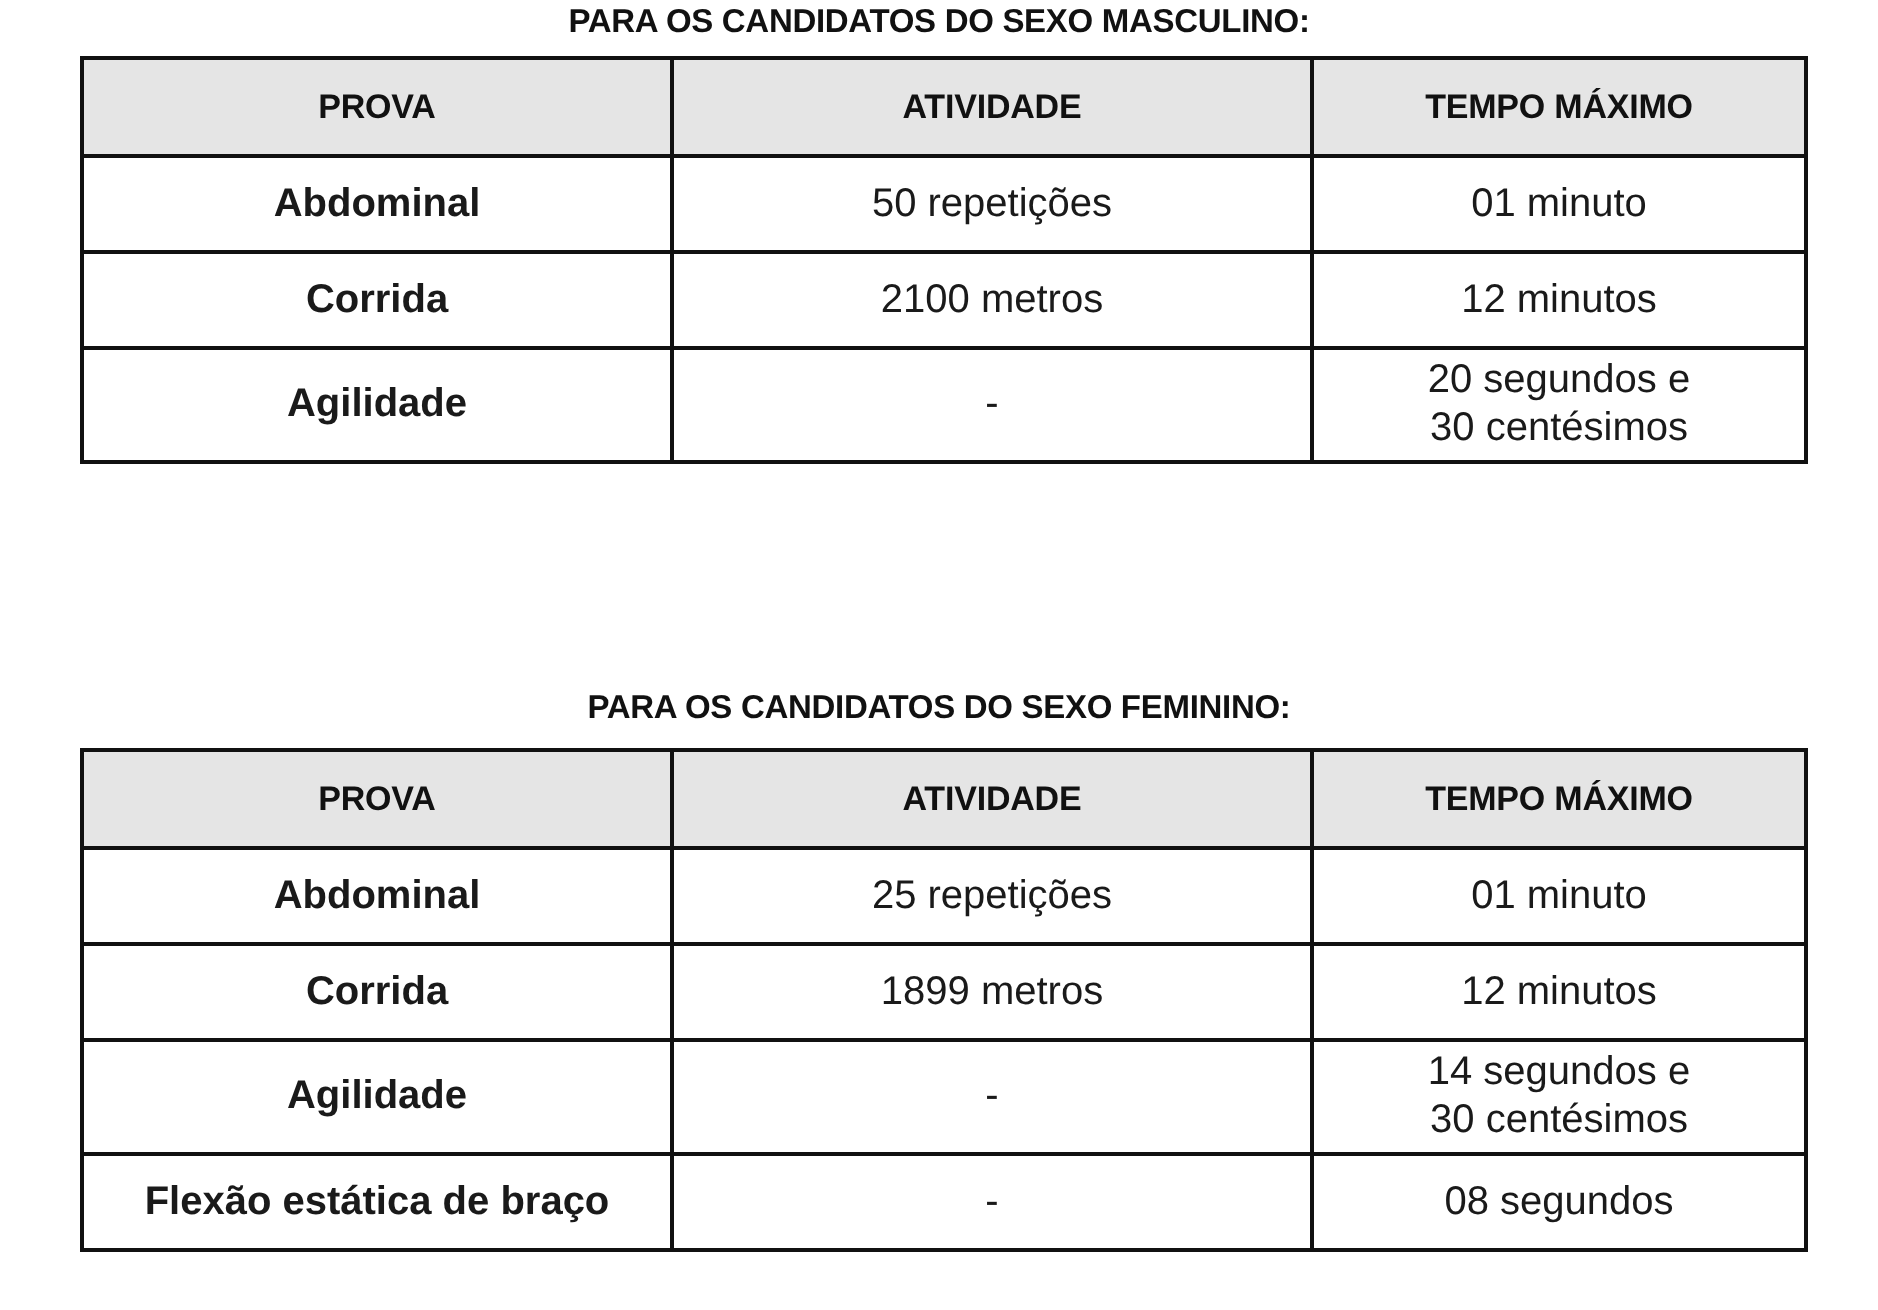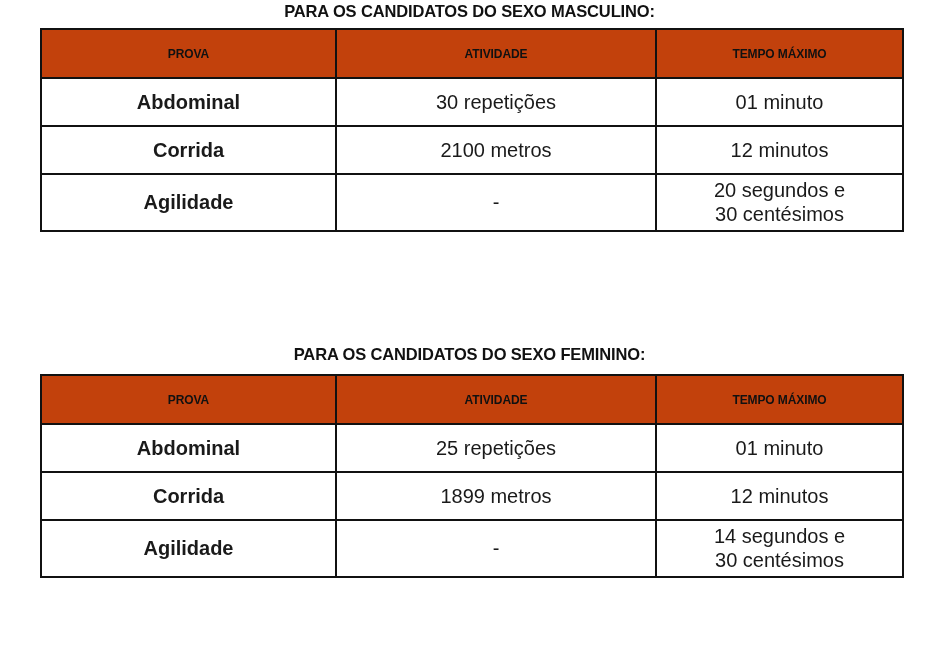--- a/index.html
+++ b/index.html
@@ -53,22 +53,22 @@
 
   table.req-table th,
   table.req-table td {
     border: 2px solid #111111;
     text-align: center;
     vertical-align: middle;
     padding: 0 4px;
   }
 
   table.req-table thead th {
-    background: #c2410c;
-    font-size: 12px;
+    background: #e5e5e5;
+    font-size: 17px;
     font-weight: bold;
     height: 47px;
     letter-spacing: -0.1px;
     color: #111111;
   }
 
   table.req-table tbody td {
     background: #ffffff;
     height: 46px;
     font-size: 20px;
@@ -106,21 +106,21 @@
       <thead>
         <tr>
           <th>PROVA</th>
           <th>ATIVIDADE</th>
           <th>TEMPO MÁXIMO</th>
         </tr>
       </thead>
       <tbody>
         <tr>
           <td class="prova-cell">Abdominal</td>
-          <td>30 repetições</td>
+          <td>50 repetições</td>
           <td>01 minuto</td>
         </tr>
         <tr>
           <td class="prova-cell">Corrida</td>
           <td>2100 metros</td>
           <td>12 minutos</td>
         </tr>
         <tr class="tall">
           <td class="prova-cell">Agilidade</td>
           <td>-</td>
@@ -161,17 +161,22 @@
           <td>12 minutos</td>
         </tr>
         <tr class="tall">
           <td class="prova-cell">Agilidade</td>
           <td>-</td>
           <td>
             <span class="two-line">14 segundos e</span>
             <span class="two-line">30 centésimos</span>
           </td>
         </tr>
+        <tr>
+          <td class="prova-cell">Flexão estática de braço</td>
+          <td>-</td>
+          <td>08 segundos</td>
+        </tr>
       </tbody>
     </table>
   </div>
 
 </div>
 
 </body></html>

